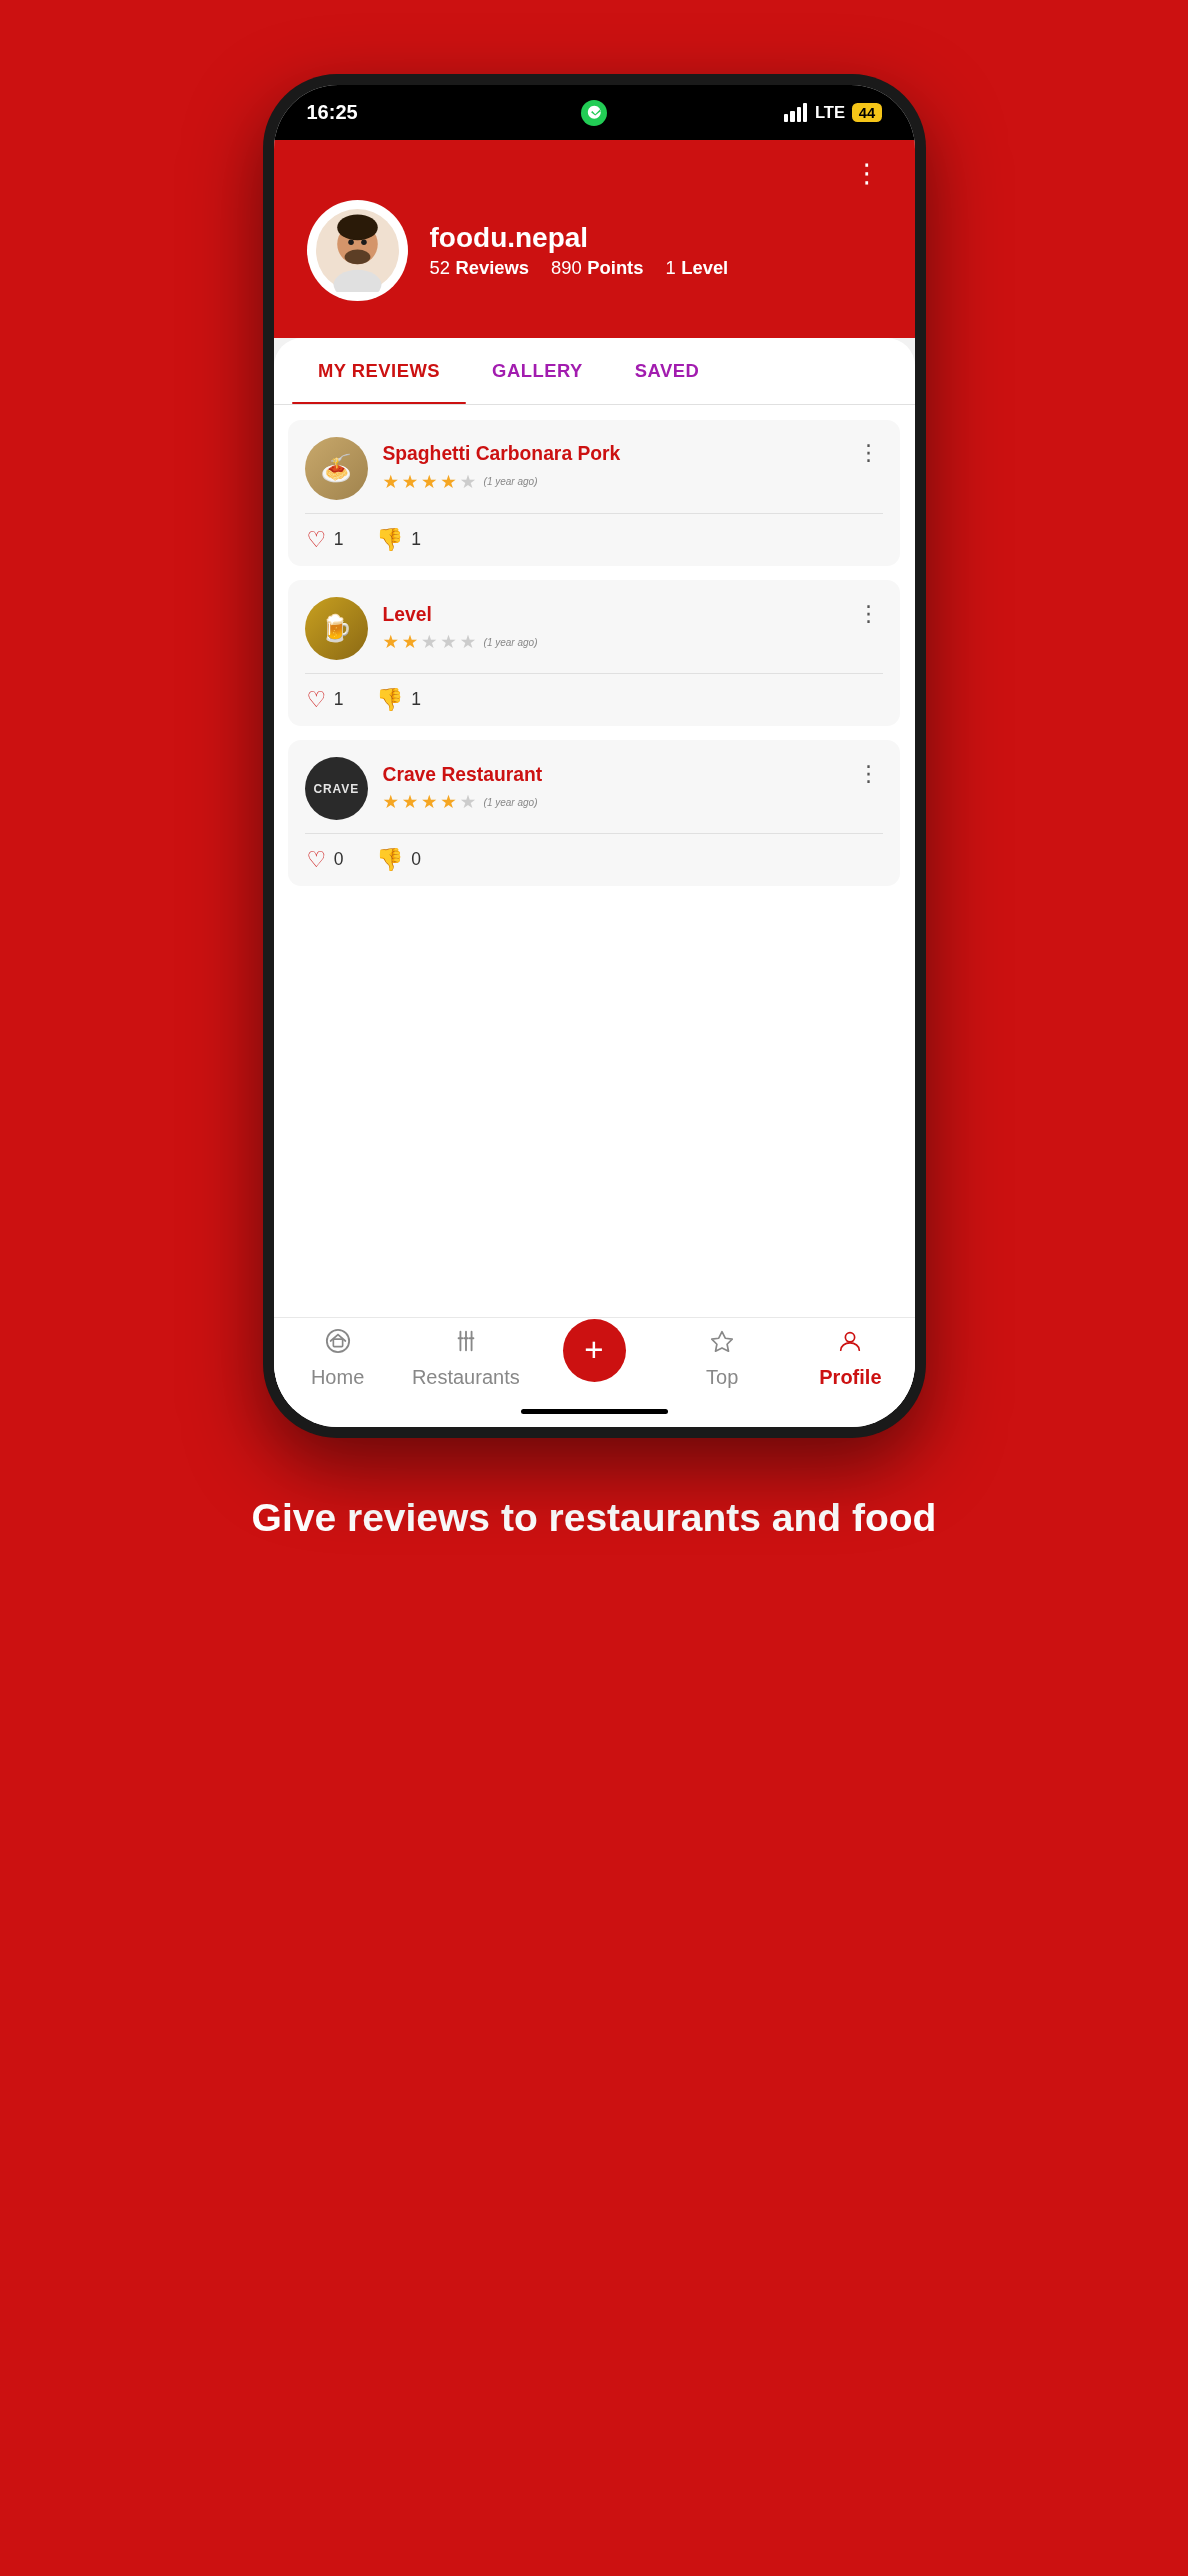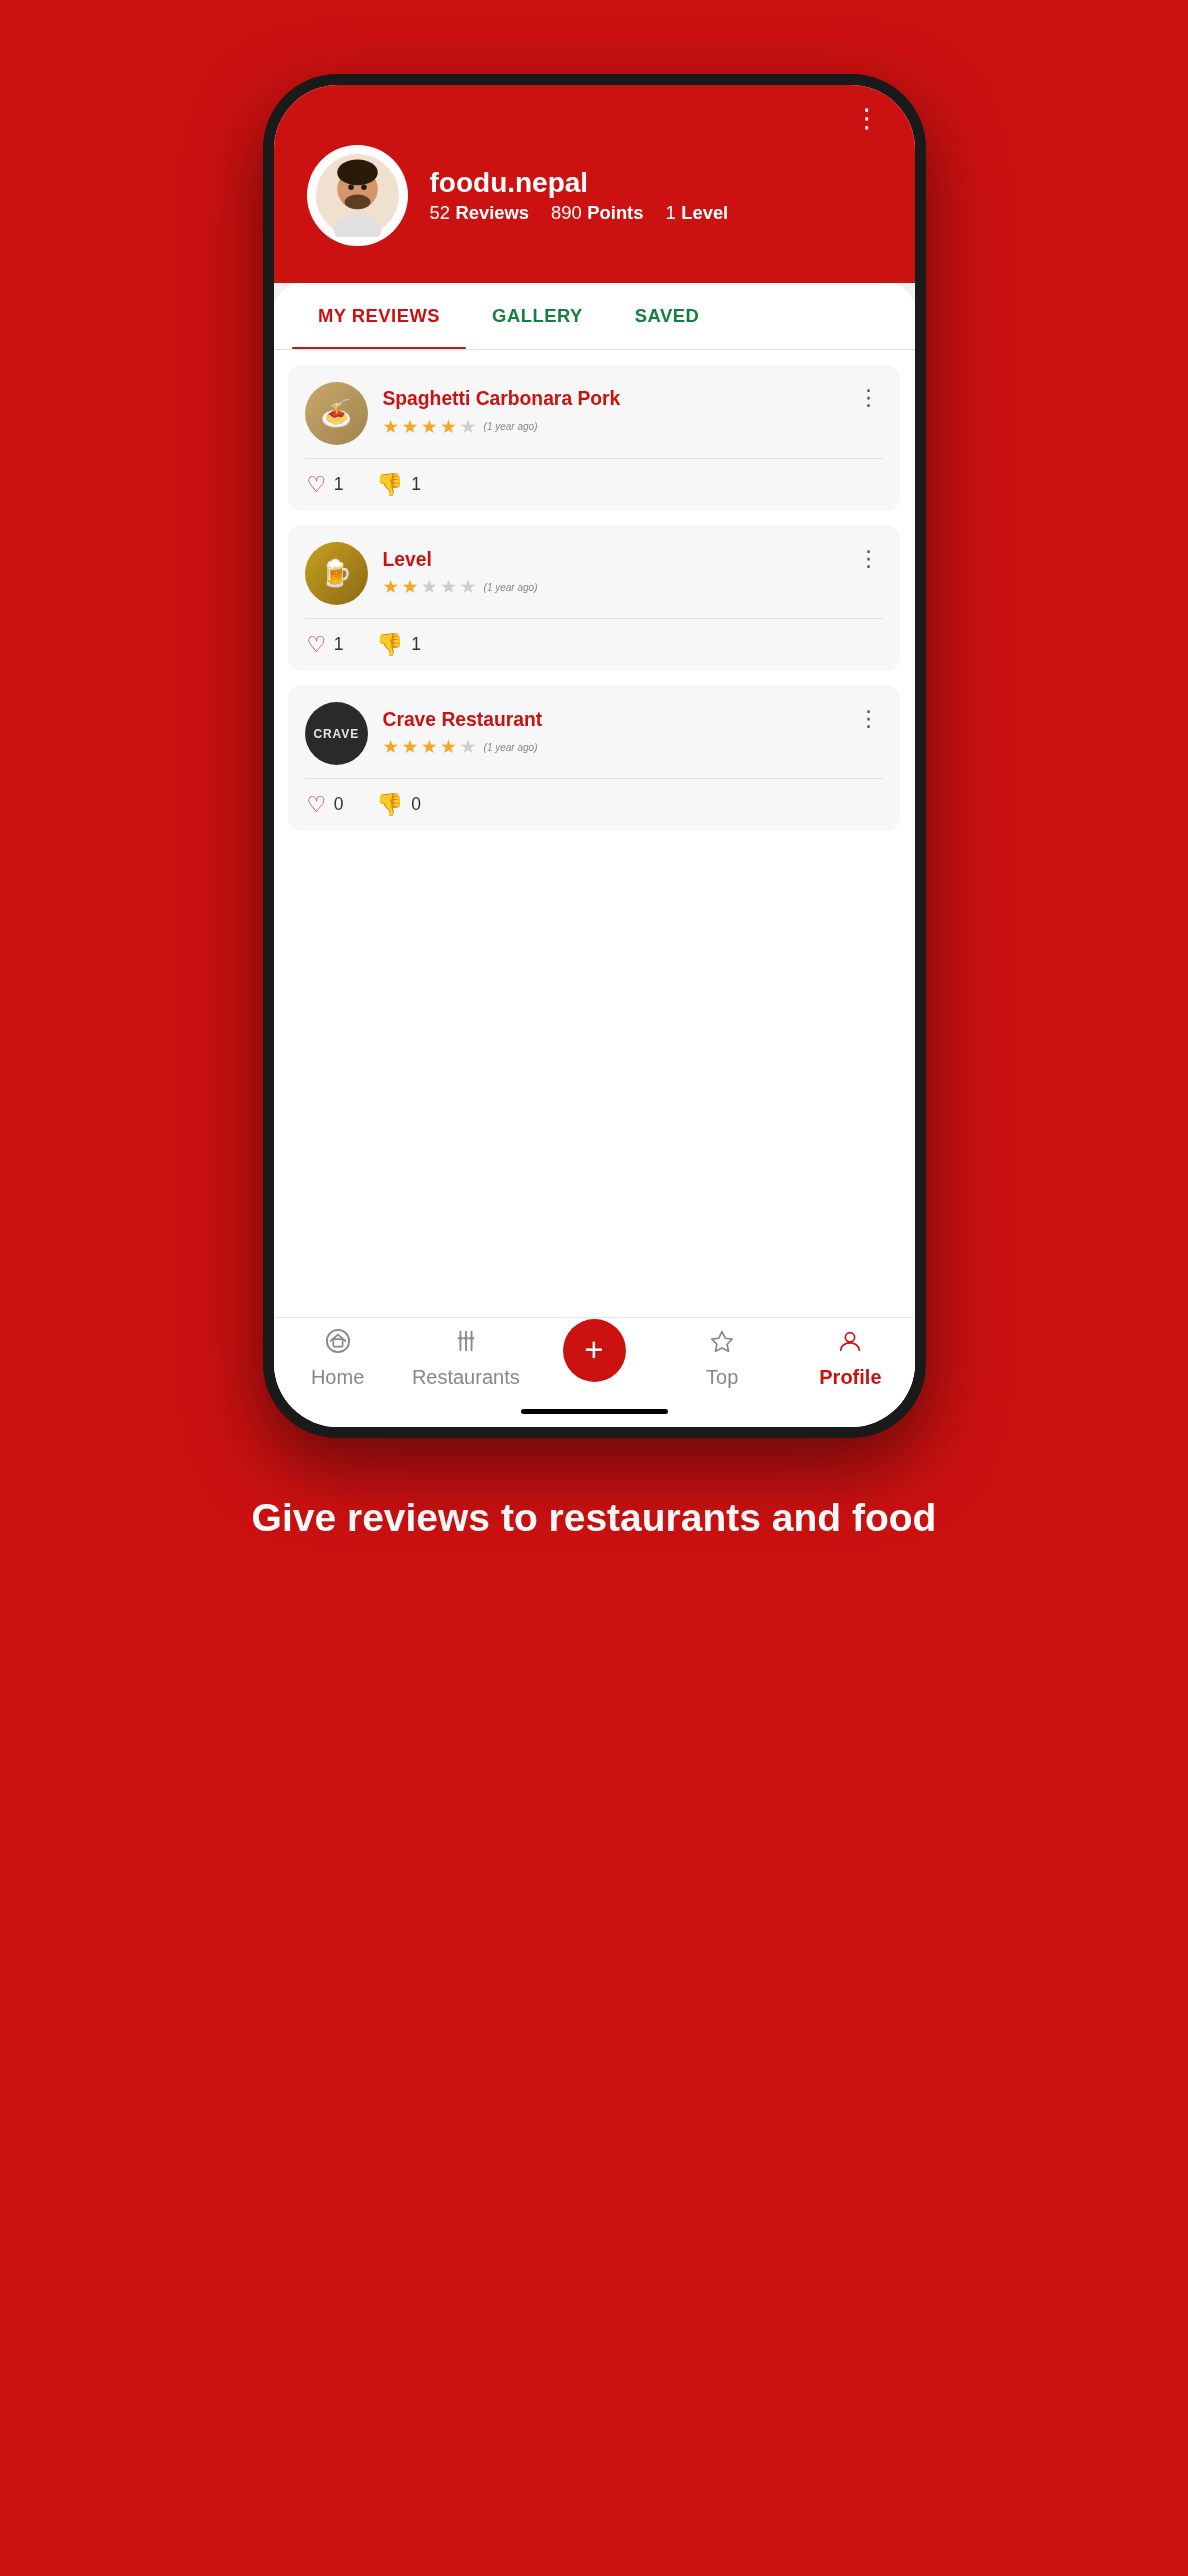--- a/index.html
+++ b/index.html
@@ -186,21 +186,21 @@
     .tabs {
       display: flex;
       border-bottom: 0.9px solid #e0e0e0;
       padding: 0 18.4px;
       flex-shrink: 0;
     }
     .tab {
       padding: 22px 26px;
       font-size: 18.4px;
       font-weight: 600;
-      color: #15803d;
+      color: #a21caf;
       cursor: pointer;
       position: relative;
       letter-spacing: 0.5px;
     }
     .tab.active {
       color: #cc1111;
     }
     .tab.active::after {
       content: '';
       position: absolute;
@@ -396,20 +396,40 @@
       line-height: 1.3;
       padding: 0 74px;
     }
   </style>
 </head>
 <body>
 
 <div class="phone-shell">
   <div class="phone-inner">
 
+    <div class="status-bar">
+      <span class="status-time">16:25</span>
+      <div class="dynamic-island">
+        <div class="dynamic-island-icon">
+          <svg width="16.6" height="16.6" viewBox="0 0 18 18">
+            <path d="M9 2C5.1 2 2 5.1 2 9s3.1 7 7 7 7-3.1 7-7-3.1-7-7-7zm1 10.5L5.5 9l1.4-1.4L10 11.1l5.1-5.1 1.4 1.4L10 12.5z" fill="#fff"></path>
+          </svg>
+        </div>
+      </div>
+      <div class="status-right">
+        <div class="signal-bars">
+          <div class="signal-bar" style="height:7.4px"></div>
+          <div class="signal-bar" style="height:11px"></div>
+          <div class="signal-bar" style="height:14.7px"></div>
+          <div class="signal-bar" style="height:18.4px"></div>
+        </div>
+        <span class="lte-text">LTE</span>
+        <span class="battery-badge">44</span>
+      </div>
+    </div>
 
     <div class="profile-header">
       <div class="more-btn">
         <span class="three-dots">⋮</span>
       </div>
       <div class="profile-info">
         <div class="avatar-container">
           <svg class="avatar-svg" viewBox="0 0 90 90" xmlns="http://www.w3.org/2000/svg">
             <circle cx="45" cy="45" r="45" fill="#f0e0d0"></circle>
 

